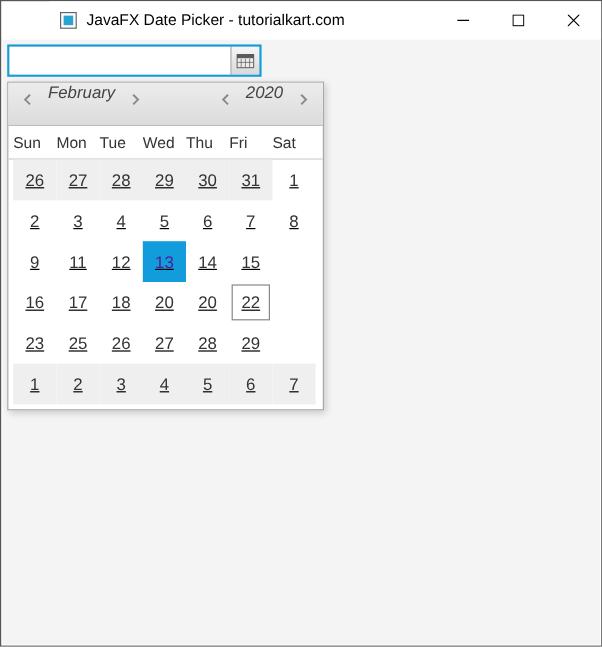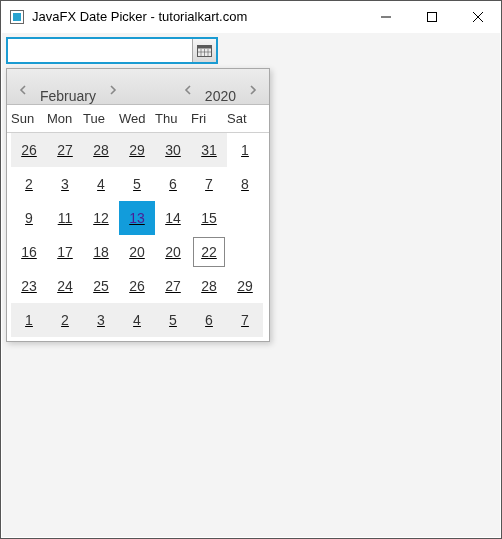--- a/index.html
+++ b/index.html
@@ -17,20 +17,21 @@
       position: relative;
       overflow: hidden;
     }
     .titlebar {
       height: 31px;
       display: flex;
       align-items: center;
       background: #fff;
       border-bottom: 0;
       padding-left: 8px;
+      margin-left: 40px;
     }
     .titlebar .icon {
       width: 16px;
       height: 16px;
       margin-right: 7px;
       display: flex;
       align-items: center;
       justify-content: center;
     }
     .titlebar .title {
@@ -91,23 +92,24 @@
       width: 264px;
       background: #fff;
       border: 1px solid #a8a8a8;
       box-shadow: 2px 2px 6px rgba(0,0,0,0.18);
     }
     .month-hdr {
       height: 36px;
       background: linear-gradient(#ececec, #dcdcdc);
       border-bottom: 1px solid #bdbdbd;
       display: flex;
-      align-items: flex-end;
+      align-items: flex-start;
       padding: 0 6px;
       gap: 4px;
+      font-style: italic;
     }
     .month-name, .year-name {
       font-size: 14px;
       color: #444;
       padding: 0 3px;
     }
     .spacer { flex: 1; }
     .nav-arrow {
       width: 20px;
       height: 28px;
@@ -272,21 +274,20 @@
             <div class="week-row">
               <span class="day">16</span>
               <span class="day">17</span>
               <span class="day">18</span>
               <span class="day">20</span>
               <span class="day">20</span>
               <span class="day today-box">22</span>
             </div>
             <div class="week-row">
               <span class="day">23</span>
-              <span class="day">24</span>
               <span class="day">25</span>
               <span class="day">26</span>
               <span class="day">27</span>
               <span class="day">28</span>
               <span class="day">29</span>
             </div>
             <div class="week-row">
               <span class="day other-month">1</span>
               <span class="day other-month">2</span>
               <span class="day other-month">3</span>

